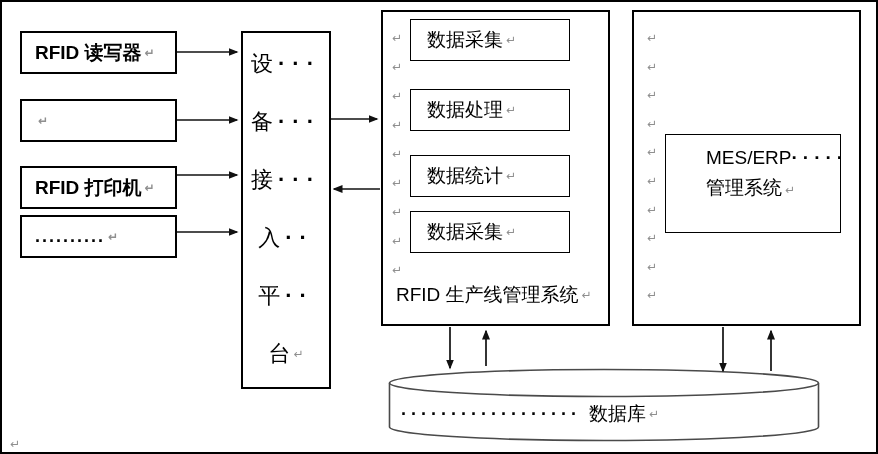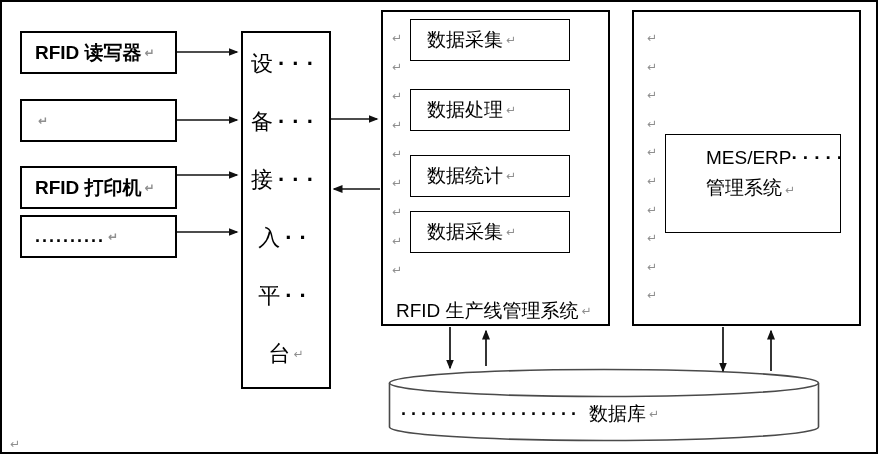--- a/index.html
+++ b/index.html
@@ -16,21 +16,21 @@
   .platform{left:239px;top:29px;width:90px;height:358px;display:flex;flex-direction:column;
     justify-content:space-between;align-items:center;padding:18px 0 20px;font-size:22px;}
   .prow{display:flex;align-items:center;line-height:26px;}
   .prow .dots{letter-spacing:7px;margin-left:5px;font-weight:bold;}
   
   .system{top:8px;width:229px;height:316px;}
   .middle{left:379px;}
   .right{left:630px;}
   .module{position:absolute;left:27px;width:160px;height:42px;border:1.5px solid #000;background:#fff;
     box-sizing:border-box;display:flex;align-items:center;padding-left:16px;font-size:19px;}
-  .syslabel{position:absolute;left:13px;top:286px;font-size:19px;display:flex;align-items:center;}
+  .syslabel{position:absolute;left:13px;top:270px;font-size:19px;display:flex;align-items:center;}
   .mes-inner{position:absolute;left:31px;top:122px;width:176px;height:99px;border:1.5px solid #000;
     box-sizing:border-box;padding:8px 0 0 40px;font-size:19px;line-height:30px;}
   .mes-inner .dots{letter-spacing:5px;font-weight:bold;}
   
   .pm{color:#8f8f8f;font-size:12px;line-height:1;font-family:"DejaVu Sans",sans-serif;}
   .pm-inline{margin-left:3px;}
   .pcol{position:absolute;display:flex;flex-direction:column;}
   .pcol-middle{left:9px;top:20px;}
   .pcol-middle .pm{height:29px;}
   .pcol-right{left:13px;top:20px;}

